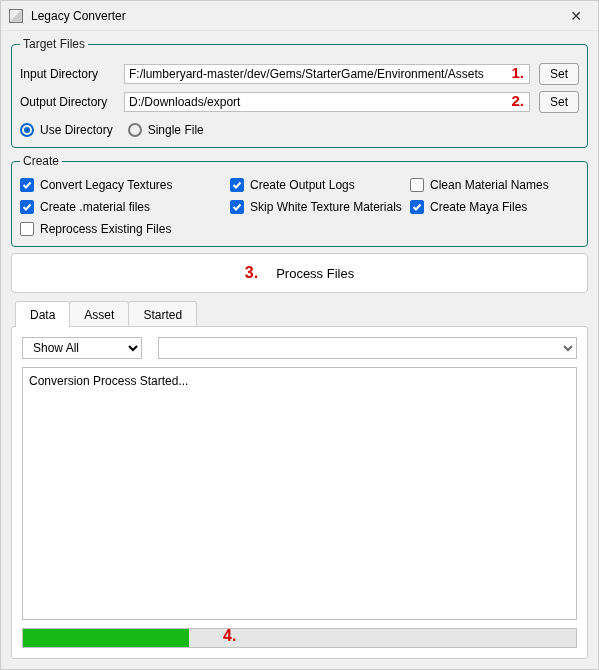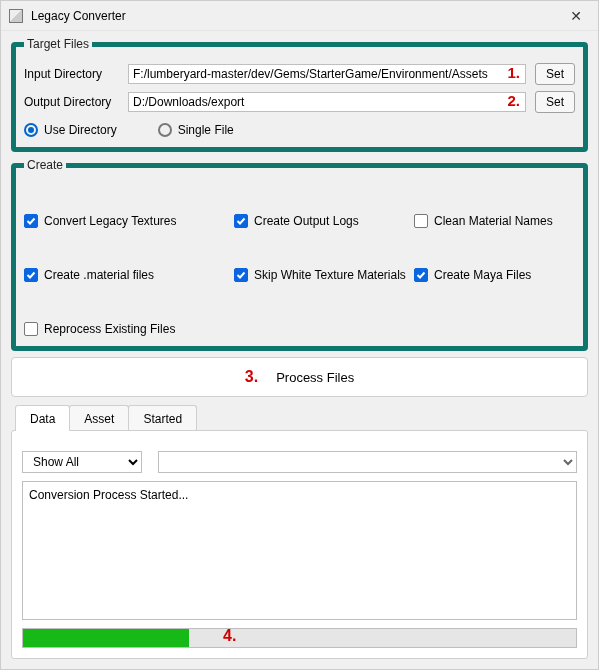--- a/index.html
+++ b/index.html
@@ -41,21 +41,21 @@
     padding: 0 8px;
   }
   .content {
     padding: 6px 10px 10px 10px;
     flex:1;
     display:flex;
     flex-direction:column;
     gap:6px;
   }
   fieldset.group {
-    border:5px solid #0f766e;
+    border:1px solid #0f766e;
     border-radius:4px;
     margin:0;
     padding:6px 8px 10px 8px;
   }
   fieldset.group > legend {
     font-size:12px;
     color:#222;
     padding:0 3px;
   }
   .row {
@@ -88,40 +88,40 @@
   .set-btn {
     width:40px; height:22px;
     border:1px solid #a0a0a0;
     background:#f7f7f7;
     border-radius:3px;
     font:inherit;
     cursor:default;
   }
   .radio-row {
     display:flex;
-    gap:41px;
+    gap:15px;
     margin-top:10px;
     align-items:center;
   }
   .radio-opt { display:flex; align-items:center; gap:6px; }
   .radio {
     width:14px;height:14px;border:2px solid #777;border-radius:50%;
     display:inline-flex;align-items:center;justify-content:center;
   }
   .radio.checked { border-color:#0066cc; }
   .radio.checked::after {
     content:""; width:6px;height:6px;border-radius:50%;background:#0066cc;
   }
   .checks {
     display:grid;
     grid-template-columns: 210px 180px 1fr;
     row-gap:8px;
     margin-top:4px;
   }
-  .check { display:flex; align-items:center; gap:6px;margin-top:32px; }
+  .check { display:flex; align-items:center; gap:6px; }
   .cb {
     width:14px;height:14px;border:1px solid #777;border-radius:2px;
     display:inline-flex;align-items:center;justify-content:center;background:#fff;
   }
   .cb.checked { background:#0a66e0;border-color:#0a66e0; }
   .cb.checked svg { stroke:#fff; }
   .process-btn {
     border:1px solid #cfcfcf;
     border-radius:4px;
     background:#fff;
@@ -167,21 +167,21 @@
     flex:1;
     border:1px solid #cfcfcf;
     background:#fff;
     border-radius:3px;
     margin-top:-1px;
     padding:10px;
     display:flex;
     flex-direction:column;
     gap:8px;
   }
-  .filter-row { display:flex; gap:16px;margin-top:10px; }
+  .filter-row { display:flex; gap:16px; }
   .select {
     border:1px solid #bfbfbf;
     height:22px;
     font:inherit;
     padding:0 20px 0 6px;
     background:#fff;
     appearance:auto;
   }
   .select.small { width:120px; }
   .select.wide { flex:1; color:#666; }

